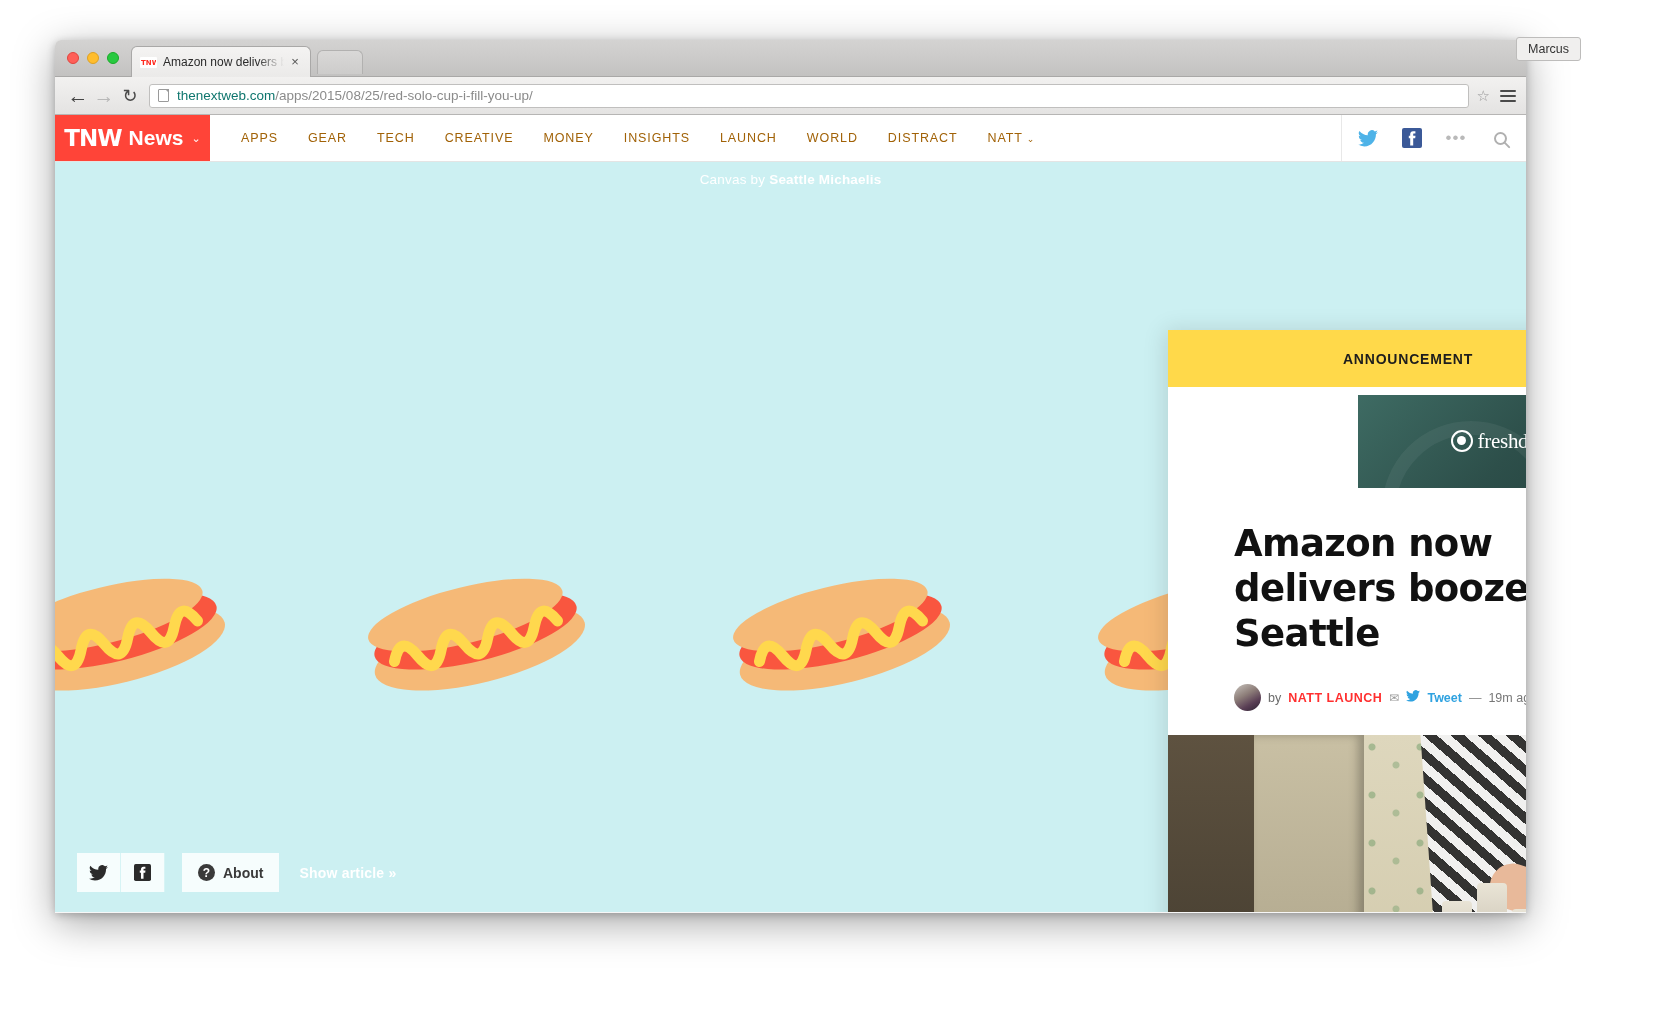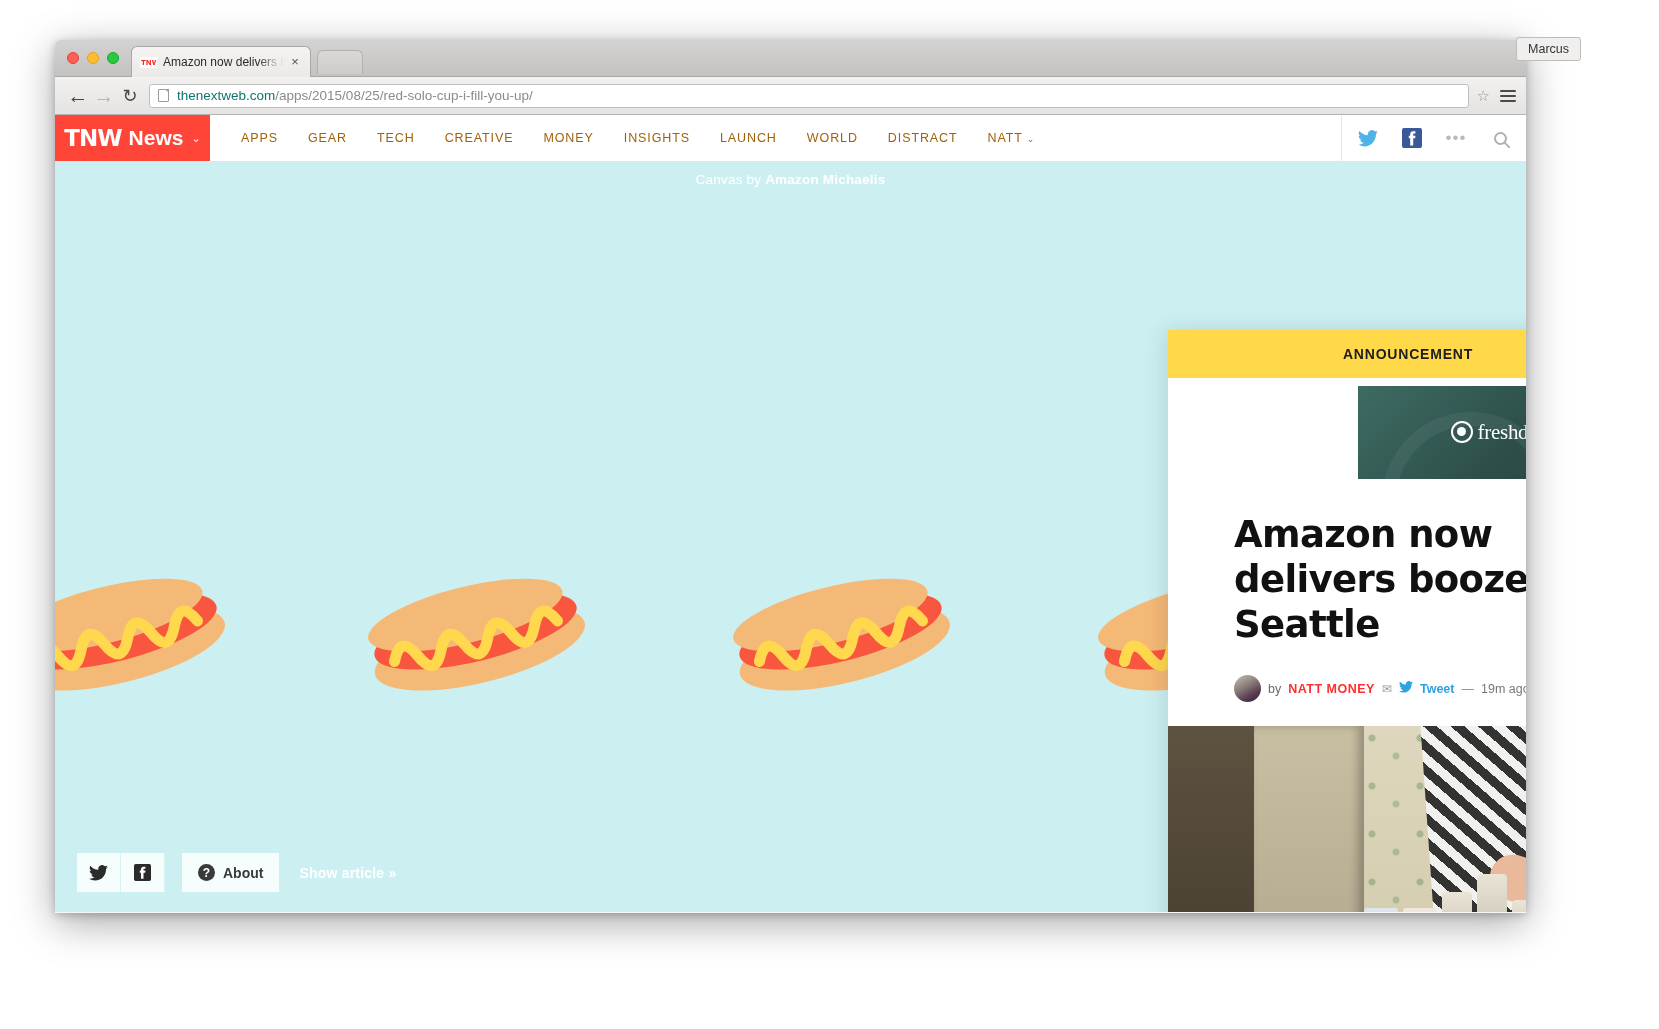--- a/index.html
+++ b/index.html
@@ -255,21 +255,21 @@
   
   .article-panel {
     position: absolute;
     left: 1113px; top: 168px;
     width: 480px;
     background: #ffffff;
     box-shadow: -3px 0 22px rgba(0,0,0,0.12);
     overflow: hidden;
   }
   .announce-bar {
-    height: 48px;
+    height: 57px;
     background: #ffd94a;
     display: flex; align-items: center; justify-content: center;
     font-size: 14px; font-weight: bold; letter-spacing: .8px;
     color: #1d1d1d;
   }
   .promo-area {
     background: #fff;
     height: 108px;
     display: flex; align-items: center; justify-content: flex-end;
     padding-right: 0;
@@ -453,21 +453,21 @@
       </span>
       <span class="hicon dots">•••</span>
       <span class="hicon">
         <span class="search-glyph"></span>
       </span>
     </div>
   </div>
 
   <div class="canvas">
 
-    <div class="canvas-credit"><span>Canvas by </span><b>Amazon Michaelis</b></div>
+    <div class="canvas-credit"><span>Canvas by </span><b>Seattle Michaelis</b></div>
 
     <div class="dogs" id="dogs">
         <div class="dog" style="left:-55px;top:395px">
     <svg viewBox="0 0 232 152" width="232" height="152" xmlns="http://www.w3.org/2000/svg">
       <g transform="rotate(-14 116 76)">
         <ellipse cx="116" cy="92" rx="108" ry="34" fill="#F5B977"></ellipse>
         <ellipse cx="116" cy="74" rx="104" ry="30" fill="#F9563F"></ellipse>
         <ellipse cx="110" cy="56" rx="100" ry="28" fill="#F5B977"></ellipse>
         <path d="M30 84 q12 -26 24 0 q12 26 24 0 q12 -26 24 0 q12 26 24 0 q12 -26 24 0 q12 26 24 0 q12 -26 24 0" fill="none" stroke="#FFD84D" stroke-width="11" stroke-linecap="round" stroke-linejoin="round"></path>
       </g>
@@ -540,21 +540,21 @@
           </span>
         </div>
       </div>
 
       <div class="article-body">
         <h1 class="article-title">Amazon now delivers booze in
 Seattle</h1>
         <div class="byline">
           <span class="avatar"></span>
           <span class="by">by</span>
-          <span class="author">NATT MONEY</span>
+          <span class="author">NATT LAUNCH</span>
           <span class="mail-ico">✉</span>
           <span>
             <svg width="14" height="12" viewBox="0 0 24 20">
                 <path fill="#2fa2e0" d="M24 2.4a9.8 9.8 0 0 1-2.8.8A4.9 4.9 0 0 0 23.3.4a9.8 9.8 0 0 1-3.1 1.2A4.9 4.9 0 0 0 11.8 6 13.9 13.9 0 0 1 1.7.9 4.9 4.9 0 0 0 3.2 7.4 4.8 4.8 0 0 1 1 6.8v.1a4.9 4.9 0 0 0 3.9 4.8 4.9 4.9 0 0 1-2.2.1 4.9 4.9 0 0 0 4.6 3.4A9.9 9.9 0 0 1 0 17.3a13.9 13.9 0 0 0 7.5 2.2c9.1 0 14-7.5 14-14v-.7A10 10 0 0 0 24 2.4z"></path>
               </svg>
           </span>
           <span class="tweet">Tweet</span>
           <span class="sep">—</span>
           <span class="ago">19m ago</span>
         </div>

